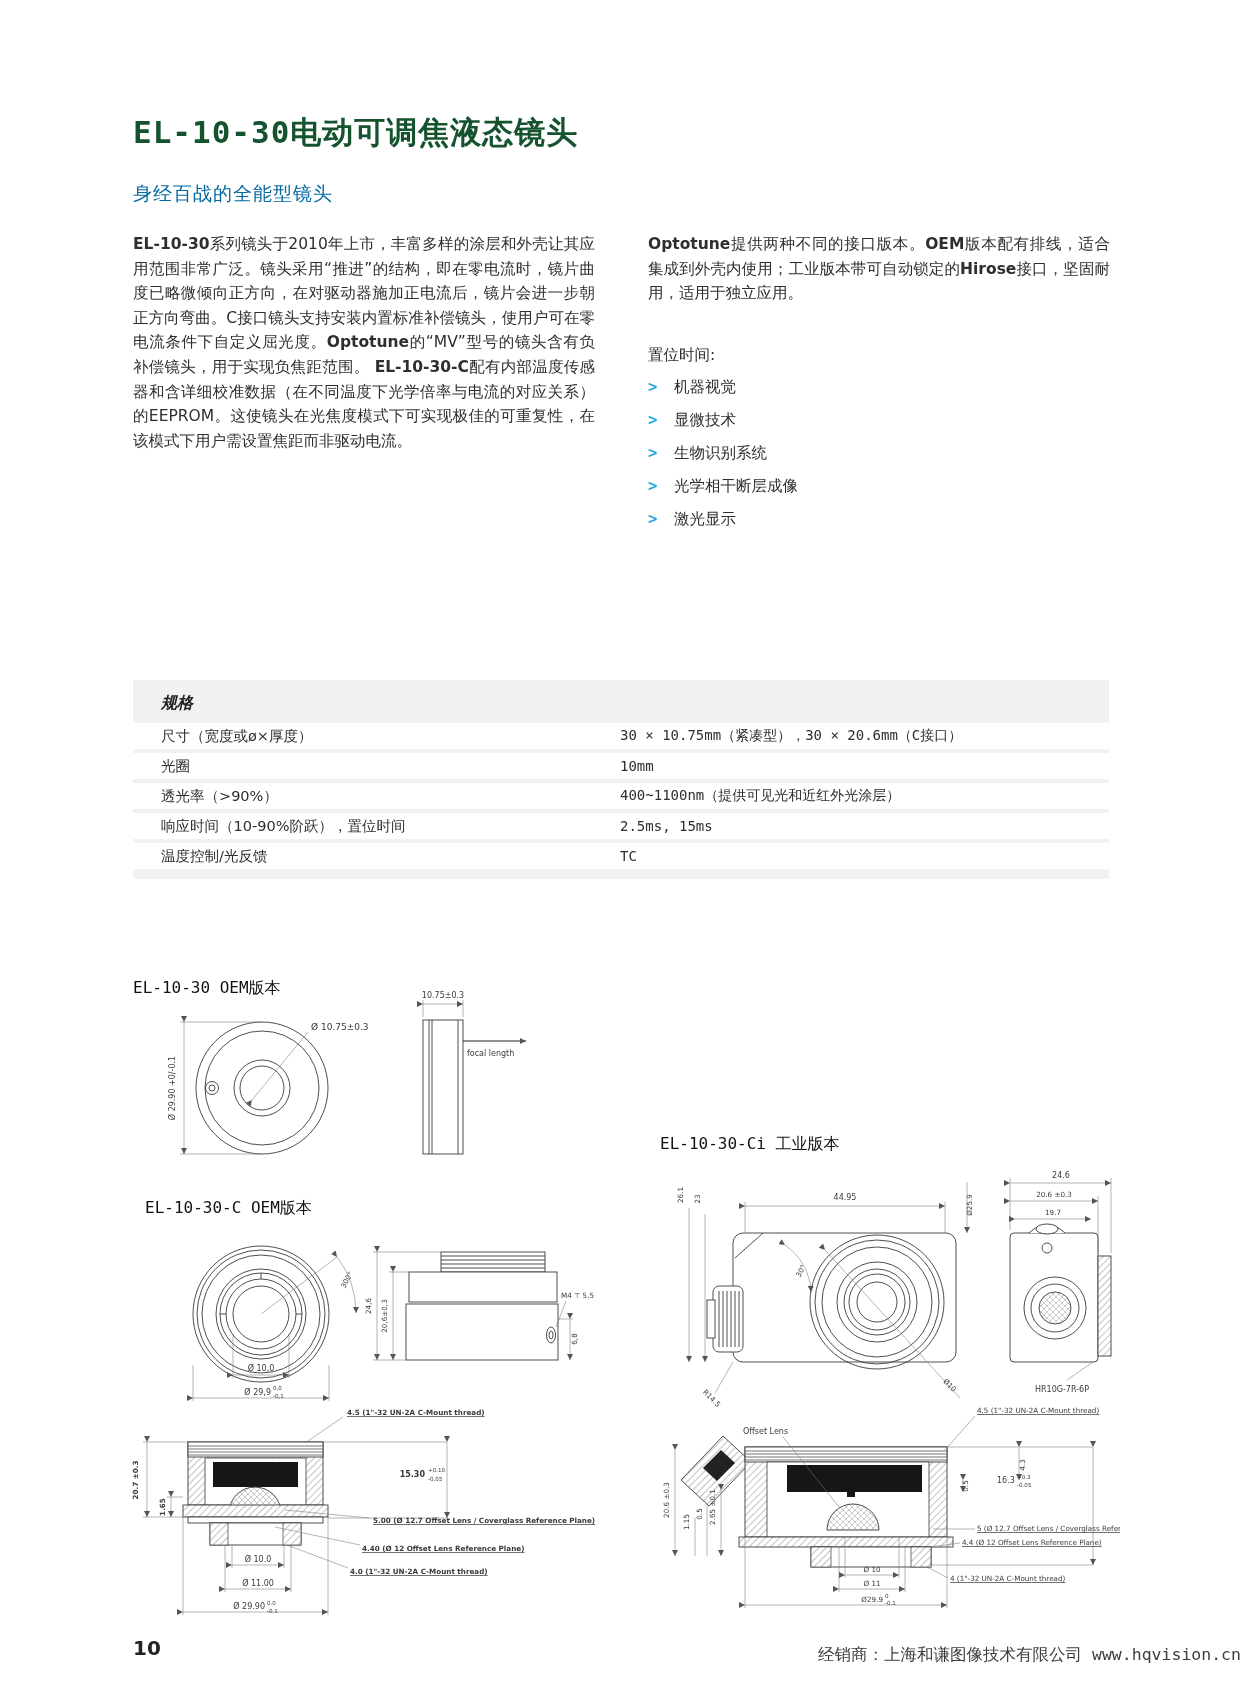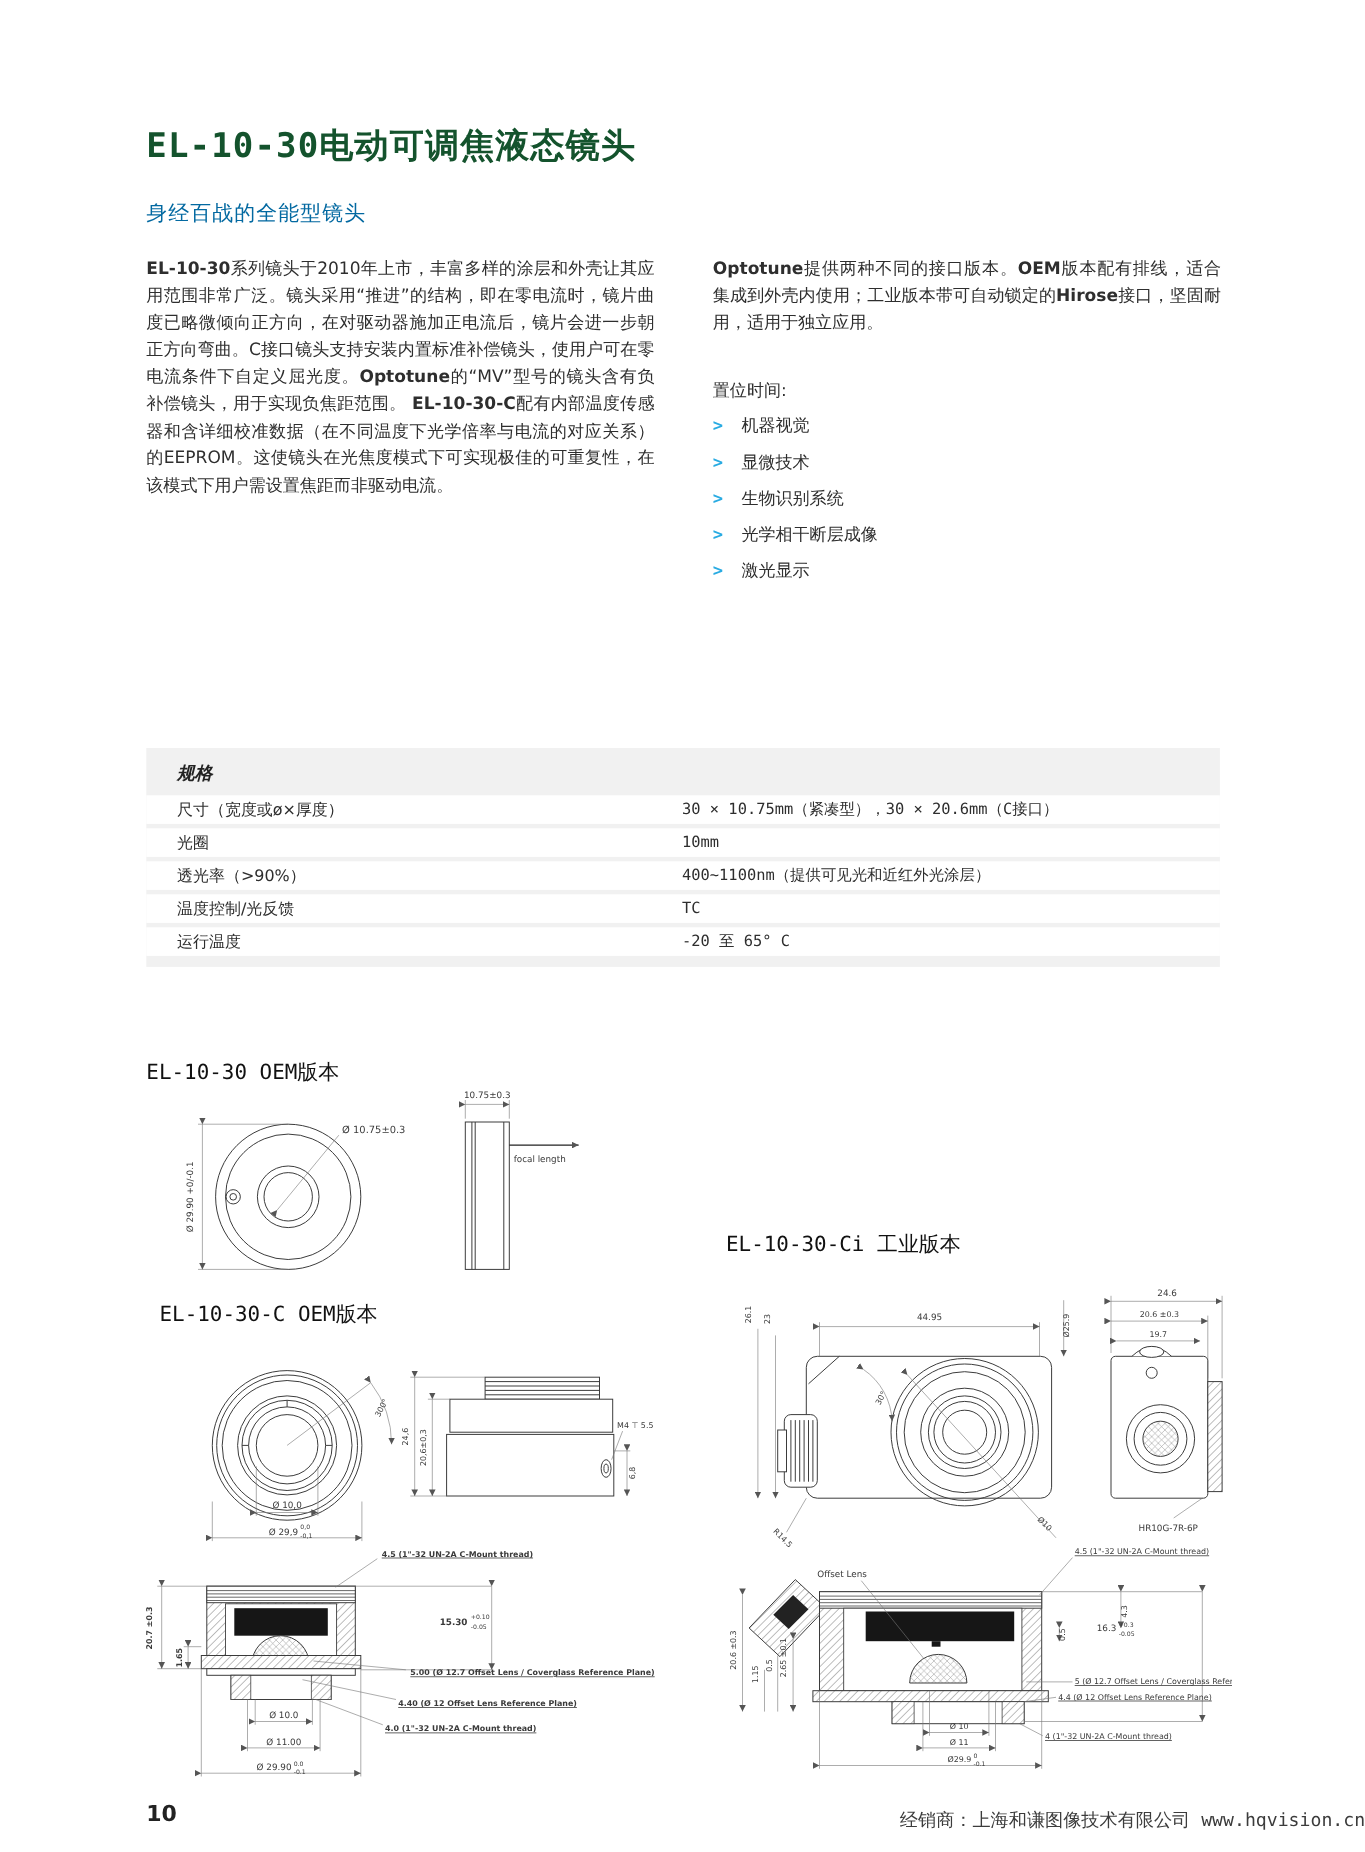--- a/index.html
+++ b/index.html
@@ -15,21 +15,21 @@
   .brand{font-weight:bold;font-family:"DejaVu Sans",sans-serif;}
   .apps-title{margin-top:37px;font-size:15.5px;}
   .apps{margin-top:8px;}
   .app-item{display:flex;align-items:baseline;height:33px;font-size:15.5px;}
   .app-bullet{color:#29abe2;font-weight:bold;width:26px;font-family:"DejaVu Sans Mono",monospace;}
   .spec-table{left:133px;top:680px;width:976px;background:#f1f1f1;padding-bottom:6px;}
   .spec-header{padding:13px 0 9px 28px;font-style:italic;font-weight:bold;font-size:16px;color:#222;}
   .spec-row{height:26px;background:#fff;margin-bottom:4px;display:flex;align-items:center;}
   .spec-label{flex:0 0 459px;padding-left:28px;font-size:14.5px;color:#2e2e2e;}
   .spec-value{font-size:14px;color:#2e2e2e;font-family:"DejaVu Sans Mono","DejaVu Sans",monospace;}
-  .sec-head{font-size:19px;color:#111;font-family:"DejaVu Sans Mono","DejaVu Sans",monospace;}
+  .sec-head{font-size:16px;color:#111;font-family:"DejaVu Sans Mono","DejaVu Sans",monospace;margin-top:16px;}
   .footer-page{left:133px;top:1636px;font-size:20px;font-weight:bold;color:#222;}
   .footer-dealer{left:0;top:1644px;width:1241px;text-align:right;font-size:16.5px;color:#3c3c3c;
                  font-family:"DejaVu Sans Mono","DejaVu Sans",monospace;}
   svg text{font-family:"DejaVu Sans",sans-serif;fill:#3a3a3a;}
   .t9{font-size:9px;} .t8{font-size:8px;} .t7{font-size:7.2px;} .t6{font-size:5.6px;}
   .ul{text-decoration:underline;}
 </style>
 </head>
 <body>
 
@@ -75,26 +75,26 @@
       </div>
     <div class="spec-row">
         <div class="spec-label">光圈</div>
         <div class="spec-value">10mm</div>
       </div>
     <div class="spec-row">
         <div class="spec-label">透光率（&gt;90%）</div>
         <div class="spec-value">400~1100nm（提供可见光和近红外光涂层）</div>
       </div>
     <div class="spec-row">
+        <div class="spec-label">响应时间（10-90%阶跃），置位时间</div>
+        <div class="spec-value">2.5ms, 15ms</div>
+      </div>
+    <div class="spec-row">
         <div class="spec-label">温度控制/光反馈</div>
         <div class="spec-value">TC</div>
-      </div>
-    <div class="spec-row">
-        <div class="spec-label">运行温度</div>
-        <div class="spec-value">-20 至 65° C</div>
       </div>
   </div>
 
   <div class="abs sec-head" style="left:133px;top:962px">EL-10-30 OEM版本</div>
   <div class="abs sec-head" style="left:660px;top:1118px">EL-10-30-Ci 工业版本</div>
   <div class="abs sec-head" style="left:145px;top:1182px">EL-10-30-C OEM版本</div>
 
   <svg class="abs" style="left:130px;top:988px" width="430" height="187" viewBox="0 0 430 187">
     <defs>
       <marker id="ar" markerWidth="7" markerHeight="6" refX="6" refY="3" orient="auto" markerUnits="userSpaceOnUse">

